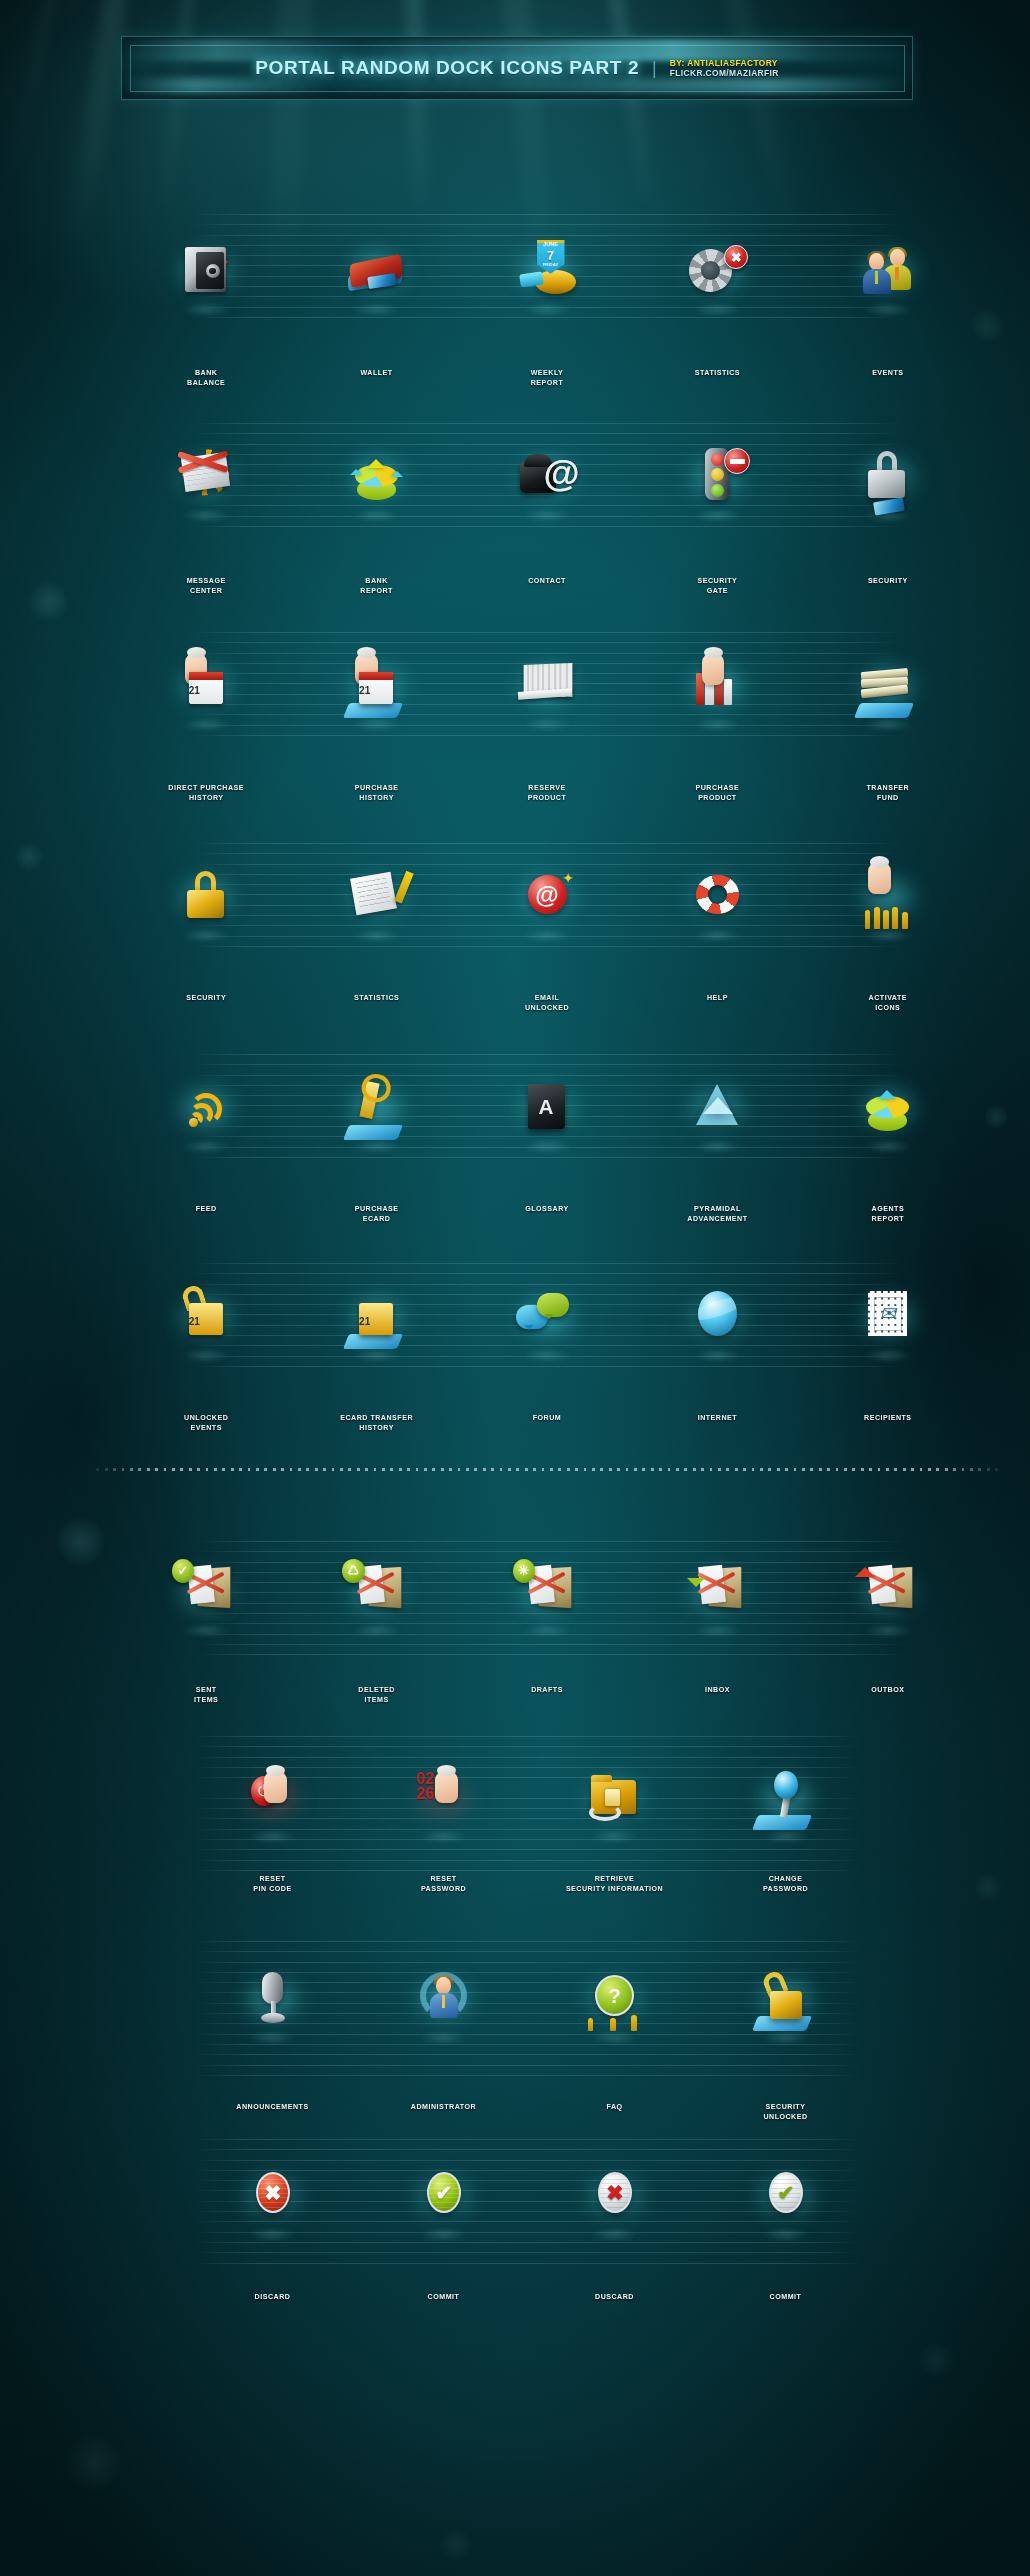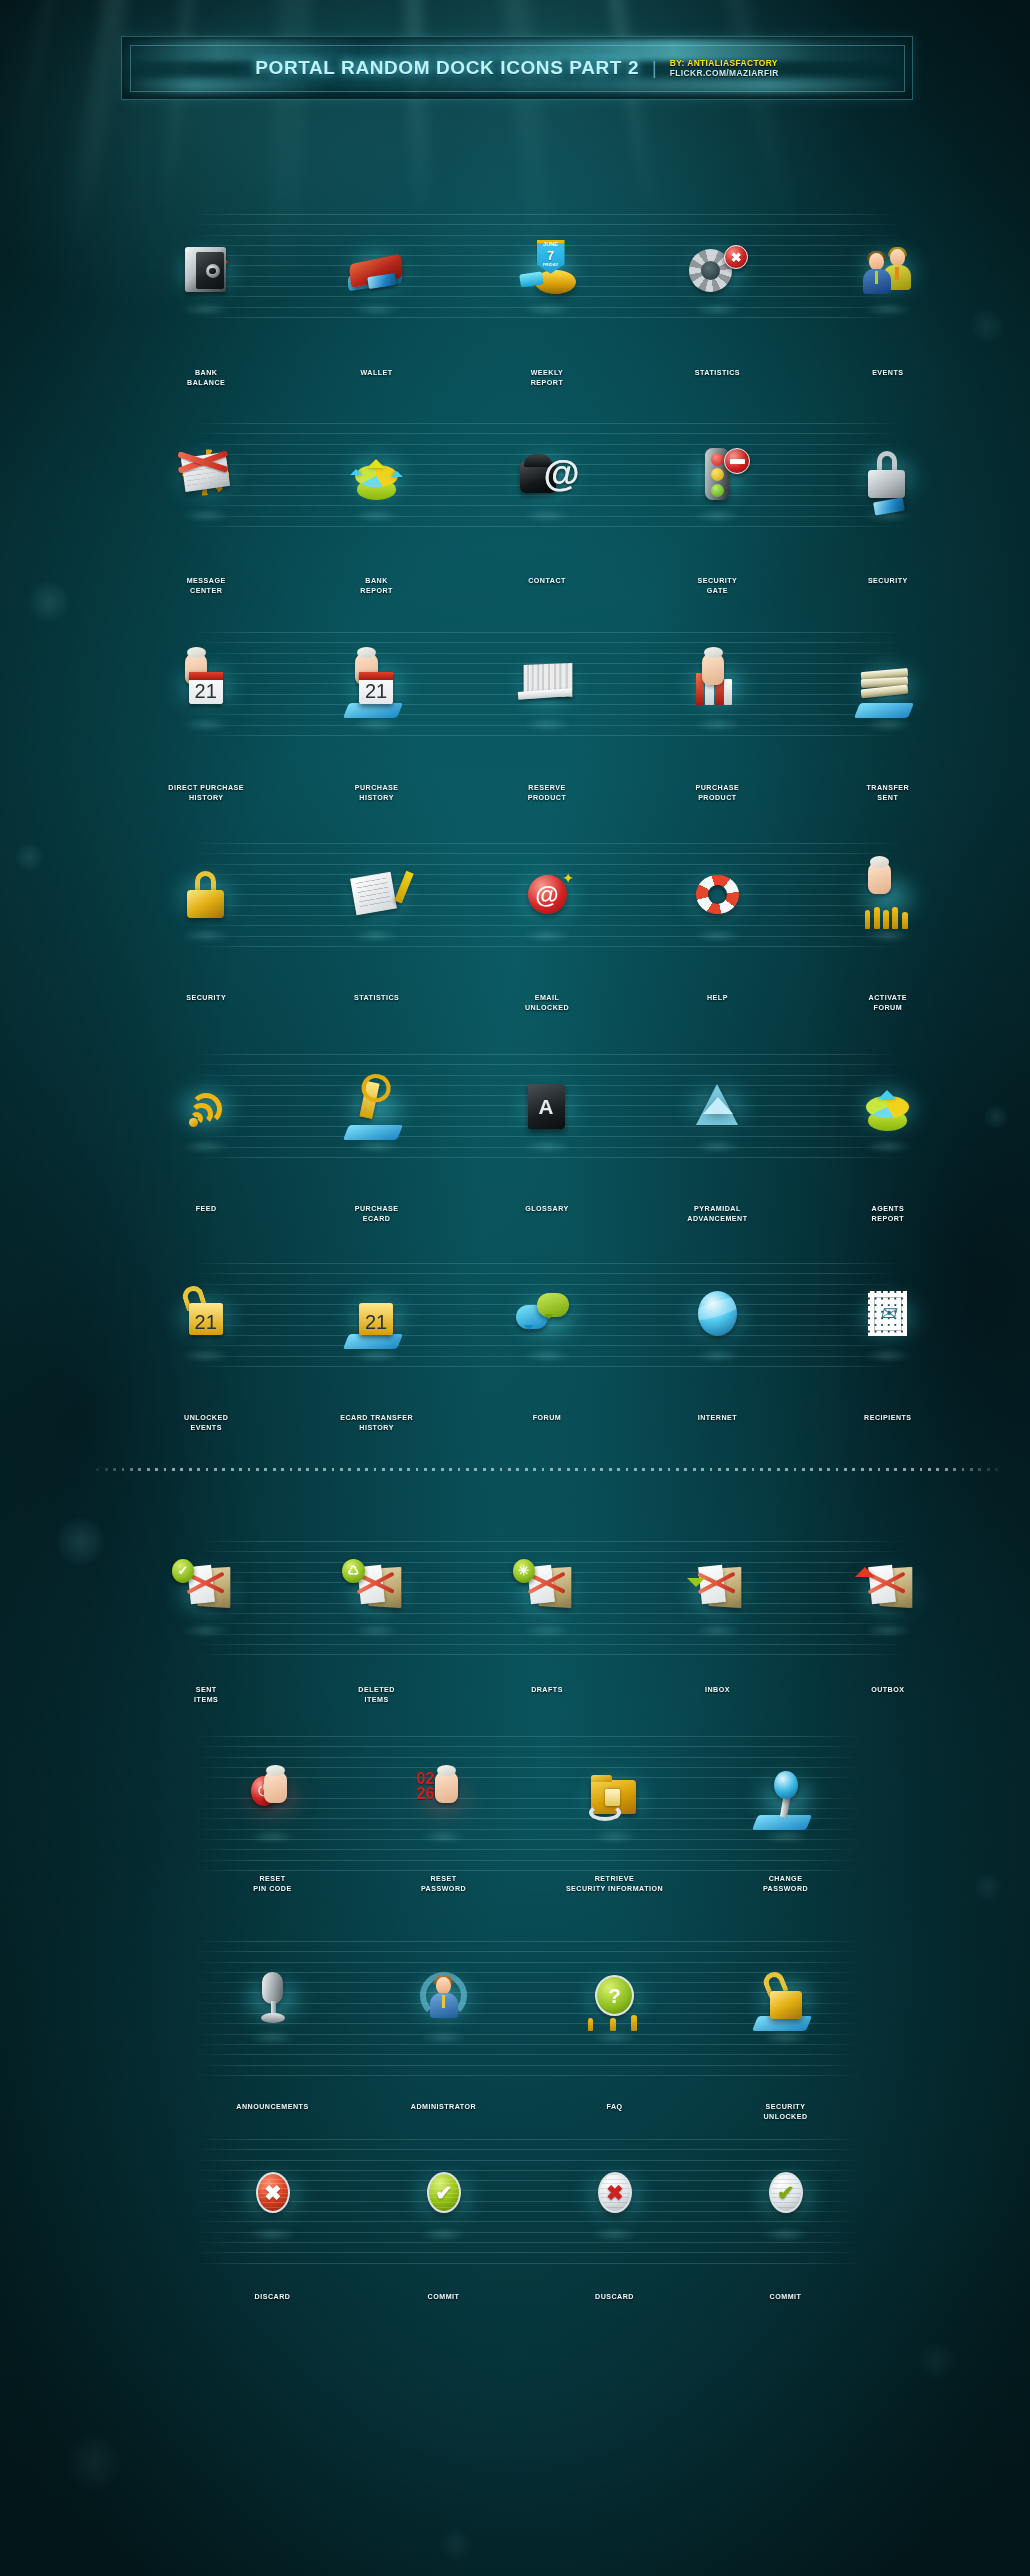--- a/index.html
+++ b/index.html
@@ -214,22 +214,22 @@
     background-image:linear-gradient(150deg,#ffe98a,#e2ae12 50%,#9d7406),
       repeating-linear-gradient(180deg, rgba(0,0,0,.14) 0 0.9px, transparent 0.9px 4.7px);}
   .card-sm{ position:absolute; left:20.6px; bottom:-1.9px; width:30px; height:13px; border-radius:1.9px;
     background:linear-gradient(120deg,#a8e9fc,#1e86c6 60%,#0c5180); transform:rotate(-10deg);
     box-shadow:0 1.9px 3.7px rgba(0,0,0,.45);}
 
   .calpad{ position:absolute; left:17px; top:20.6px; width:34px; height:32px; border-radius:2.8px;
     background:linear-gradient(180deg,#ffffff,#e4e7e9); box-shadow:0 2.8px 5.6px rgba(0,0,0,.5);}
   .calpad .top{ position:absolute; left:0; top:0; width:100%; height:8.4px;
     background:linear-gradient(180deg,#e0402c,#a81a12);}
-  .calpad .num{ position:absolute; left:0; top:8.4px; width:100%; text-align:center;
-    font-size:20px; font-weight:normal; color:#2a3033; line-height:22.5px;}
+  .calpad .num{ position:absolute; left:0; top:8.4px; width:100%; text-align:left;
+    font-size:10px; font-weight:bold; color:#2a3033; line-height:22.5px;}
   .hand{ position:absolute; left:13px; top:1.9px; width:22.5px; height:32px; border-radius:9.4px 9.4px 7.5px 7.5px;
     background:linear-gradient(160deg,#ffe4cd,#e3b08a); box-shadow:0 1.9px 4.7px rgba(0,0,0,.4);}
   .hand:before{content:""; position:absolute; left:1.9px; top:-5.6px; width:19px; height:11.2px; border-radius:50%;
     background:linear-gradient(160deg,#f6f6f2,#cfcfc6);}
 
   .books{ position:absolute; left:13px; top:17px; width:41px; height:37px; }
   .books b{ position:absolute; width:8.4px; border-radius:0.9px; bottom:0; display:block;}
   .shelf{ position:absolute; left:9.4px; top:13px; width:49px; height:32px;
     background:repeating-linear-gradient(90deg,#ececec 0 3.7px,#c9cdd0 3.7px 5.6px);
     box-shadow:0 2.8px 5.6px rgba(0,0,0,.45); transform:perspective(56px) rotateY(-8deg);}
@@ -684,21 +684,21 @@
     <div class="cell">
         <div class="lbl">RESERVE
 PRODUCT</div>
       </div>
     <div class="cell">
         <div class="lbl">PURCHASE
 PRODUCT</div>
       </div>
     <div class="cell">
         <div class="lbl">TRANSFER
-SENT</div>
+FUND</div>
       </div>
   </div>
 
   <div class="block" style="left:159px; top:843px; width:712px; height:112px;">
       <div class="stripes"></div>
     </div>
   <div class="row" style="left:89px; top:860px; width:852px;">
     <div class="cell">
       <div class="iconbox">
           <div class="ico">
@@ -761,21 +761,21 @@
       </div>
     <div class="cell">
         <div class="lbl">EMAIL
 UNLOCKED</div>
       </div>
     <div class="cell">
         <div class="lbl">HELP</div>
       </div>
     <div class="cell">
         <div class="lbl">ACTIVATE
-FORUM</div>
+ICONS</div>
       </div>
   </div>
 
   <div class="block" style="left:159px; top:1054px; width:712px; height:112px;">
       <div class="stripes"></div>
     </div>
   <div class="row" style="left:89px; top:1071px; width:852px;">
     <div class="cell">
       <div class="iconbox">
           <div class="ico">

